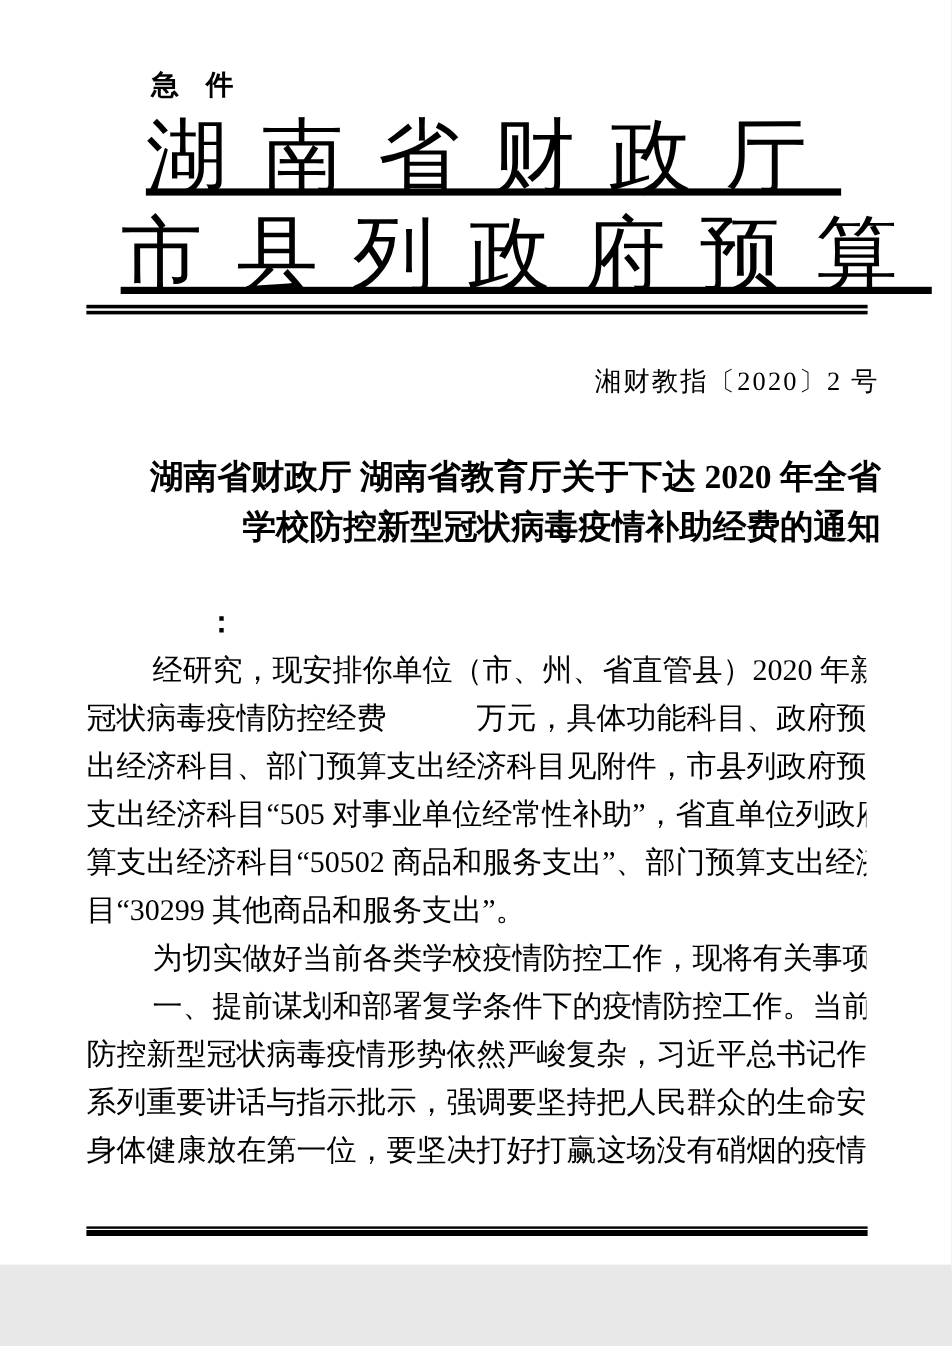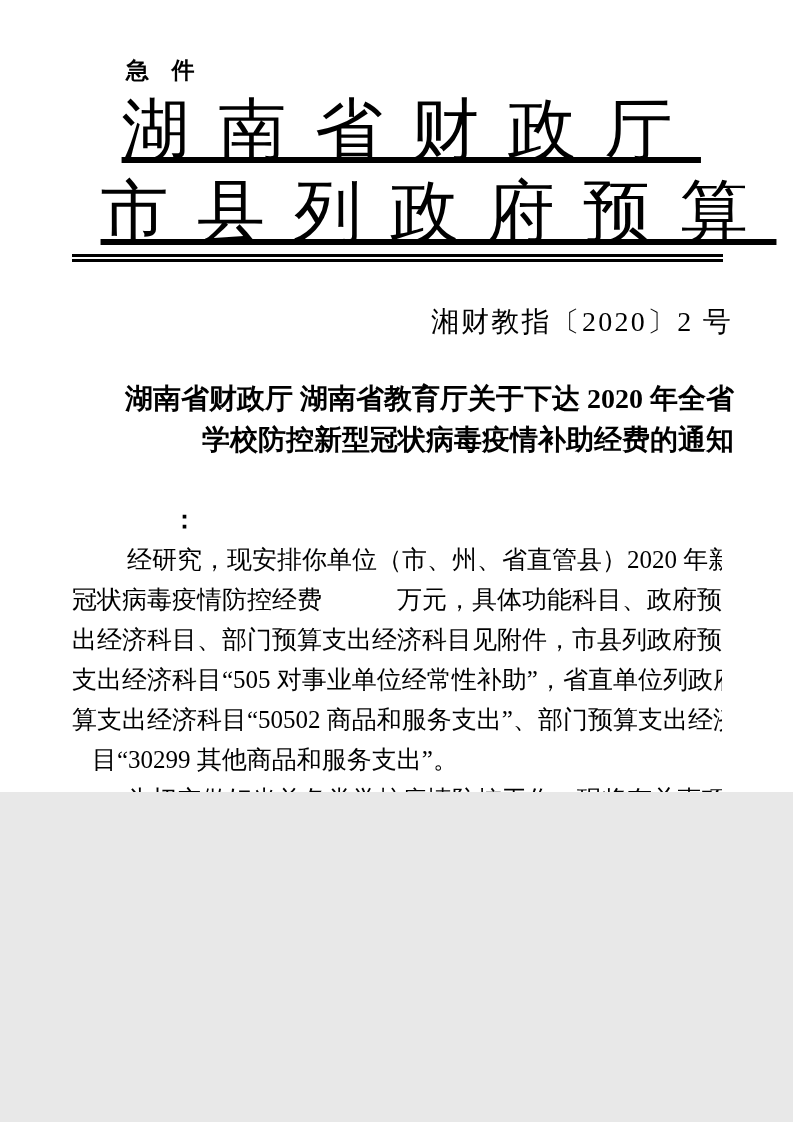--- a/index.html
+++ b/index.html
@@ -1,19 +1,19 @@
 <!DOCTYPE html>
 <html><head>
 <meta charset="utf-8">
 <style>
   html, body { margin: 0; padding: 0; background: #e8e8e8; }
   .page {
     position: relative;
     width: 793px;
-    height: 792px;
+    height: 1054px;
     margin: 0 auto;
     background: #ffffff;
     color: #000000;
     font-family: "Liberation Serif", "DejaVu Serif", serif;
     overflow: hidden;
   }
   .urgency {
     position: absolute;
     left: 126px;
     top: 58px;
@@ -54,21 +54,21 @@
   .rule-bottom {
     top: 1022px;
     height: 8px;
     border-top: 2px solid #000;
     border-bottom: 5px solid #000;
   }
   .doc-number {
     position: absolute;
     right: 60px;
     top: 303px;
-    font-size: 28px;
+    font-size: 22px;
     letter-spacing: 0.08em;
     white-space: nowrap;
   }
   .doc-title {
     position: absolute;
     left: 60px;
     width: 674px;
     text-align: right;
     font-weight: bold;
     font-size: 28px;
@@ -96,21 +96,21 @@
     font-size: 25px;
   }
   .line {
     height: 40px;
     line-height: 40px;
     text-align: justify;
     text-align-last: justify;
     overflow: hidden;
     white-space: nowrap;
   }
-  .line.short { text-align-last: left; white-space: normal; margin-left: 20px; }
+  .line.short { text-align-last: left; white-space: normal; }
   .line.indent { text-indent: 2.2em; }
 </style>
 </head>
 <body>
 
 <div class="page">
 
   <div class="urgency">急 件</div>
 
   <div class="agency-line l1">湖南省财政厅</div>

